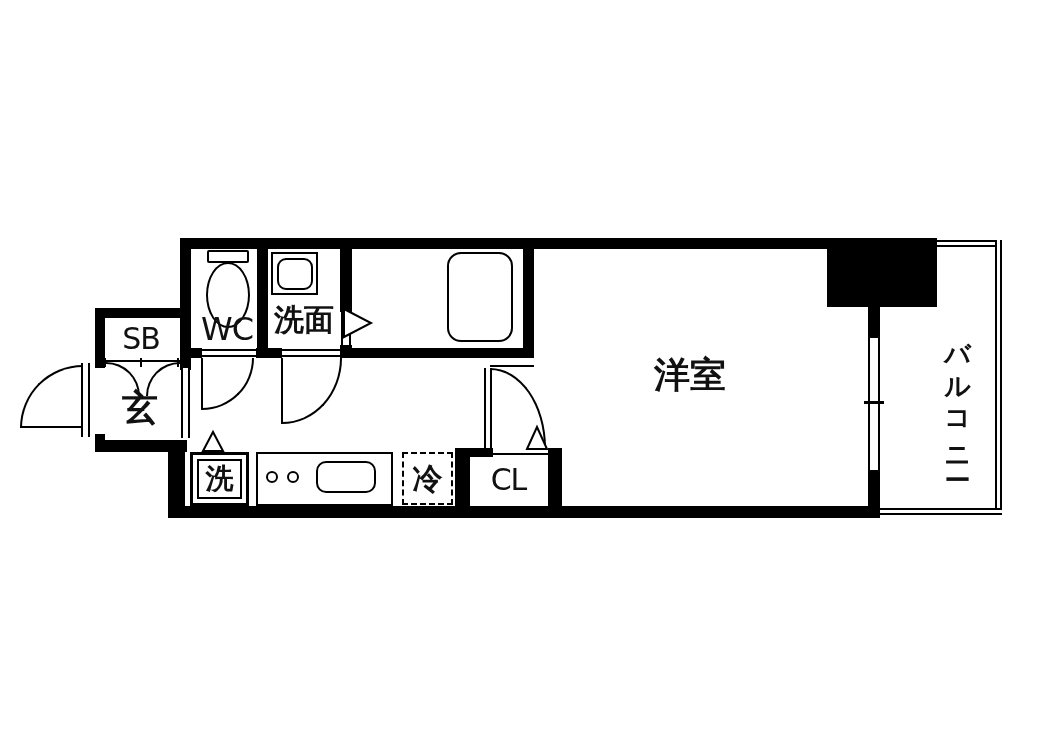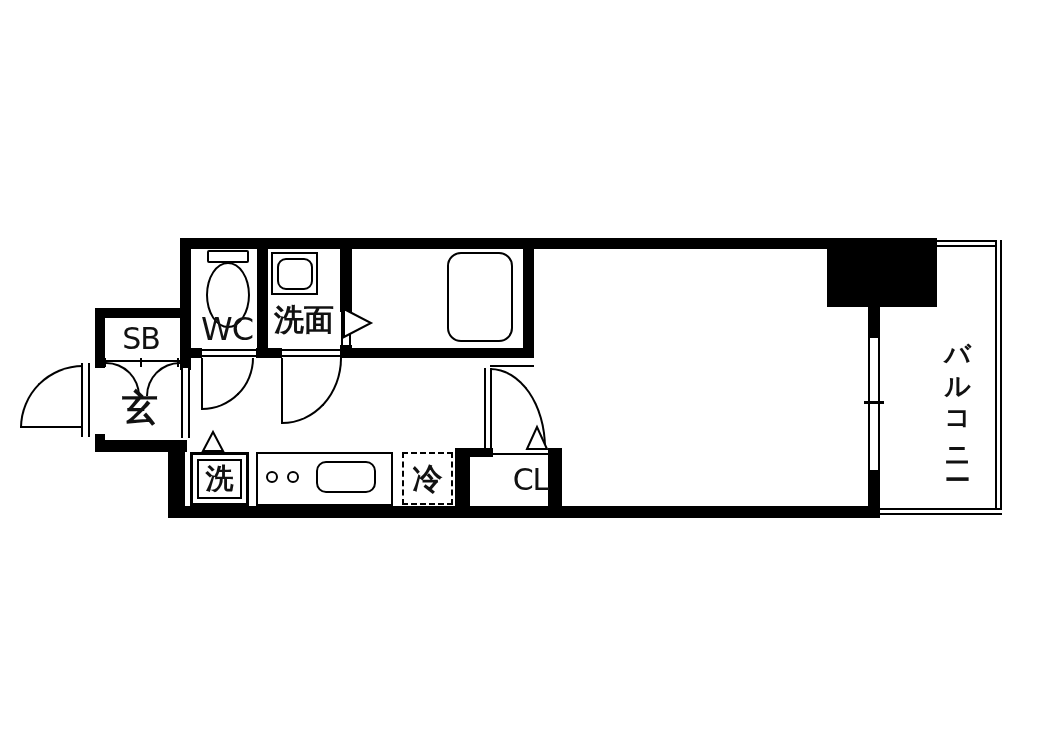--- a/index.html
+++ b/index.html
@@ -90,16 +90,17 @@
   <svg width="1040" height="745" viewBox="0 0 1040 745">
     <polygon points="344,309 344,337 371,323" fill="#fff" stroke="#000" stroke-width="2"></polygon>
     <polygon points="203,451 213,432 223,451" fill="#fff" stroke="#000" stroke-width="2"></polygon>
     <polygon points="527,449 537,427 547,449" fill="#fff" stroke="#000" stroke-width="2"></polygon>
   </svg>
 
   <div class="abs lab cap" style="left:103px;top:318px;width:76px;height:42px;font-size:30px;">SB</div>
   <div class="abs lab jp" style="left:110px;top:385px;width:60px;height:46px;font-size:36px;">玄</div>
   <div class="abs lab cap" style="left:196px;top:306px;width:62px;height:46px;font-size:32px;">WC</div>
   <div class="abs lab jp" style="left:266px;top:296px;width:76px;height:48px;font-size:30px;">洗面</div>
-  <div class="abs lab cap" style="left:491px;top:455px;width:79px;height:49px;font-size:30px;">CL</div>
+  <div class="abs lab jp" style="left:630px;top:350px;width:120px;height:50px;font-size:36px;">洋室</div>
+  <div class="abs lab cap" style="left:469px;top:455px;width:79px;height:49px;font-size:30px;">CL</div>
   <div class="abs lab jp vert" style="left:940px;top:298px;width:36px;height:200px;font-size:26px;">バルコニー</div>
 
 </div>
 
 </body></html>

